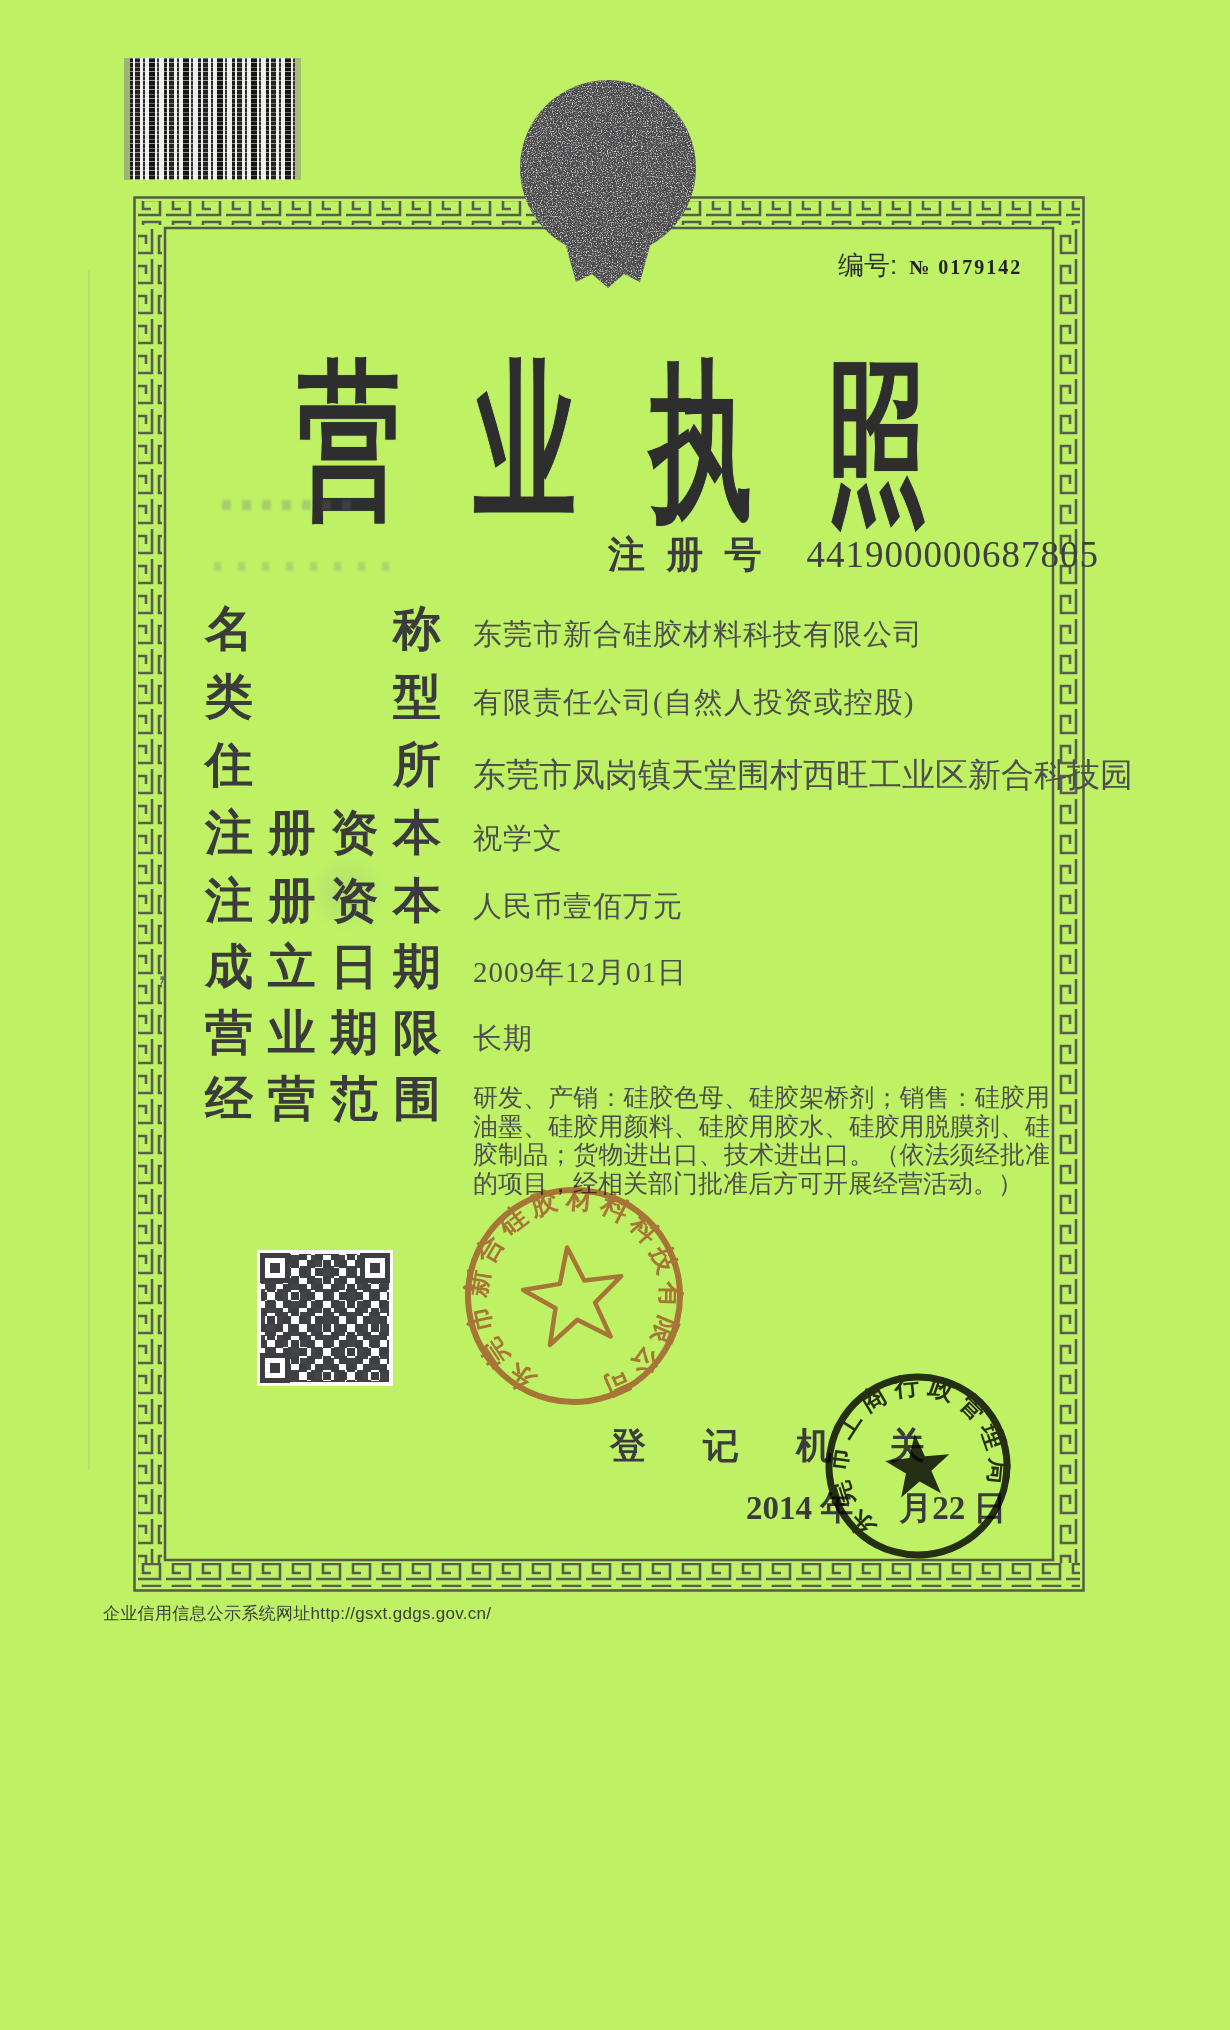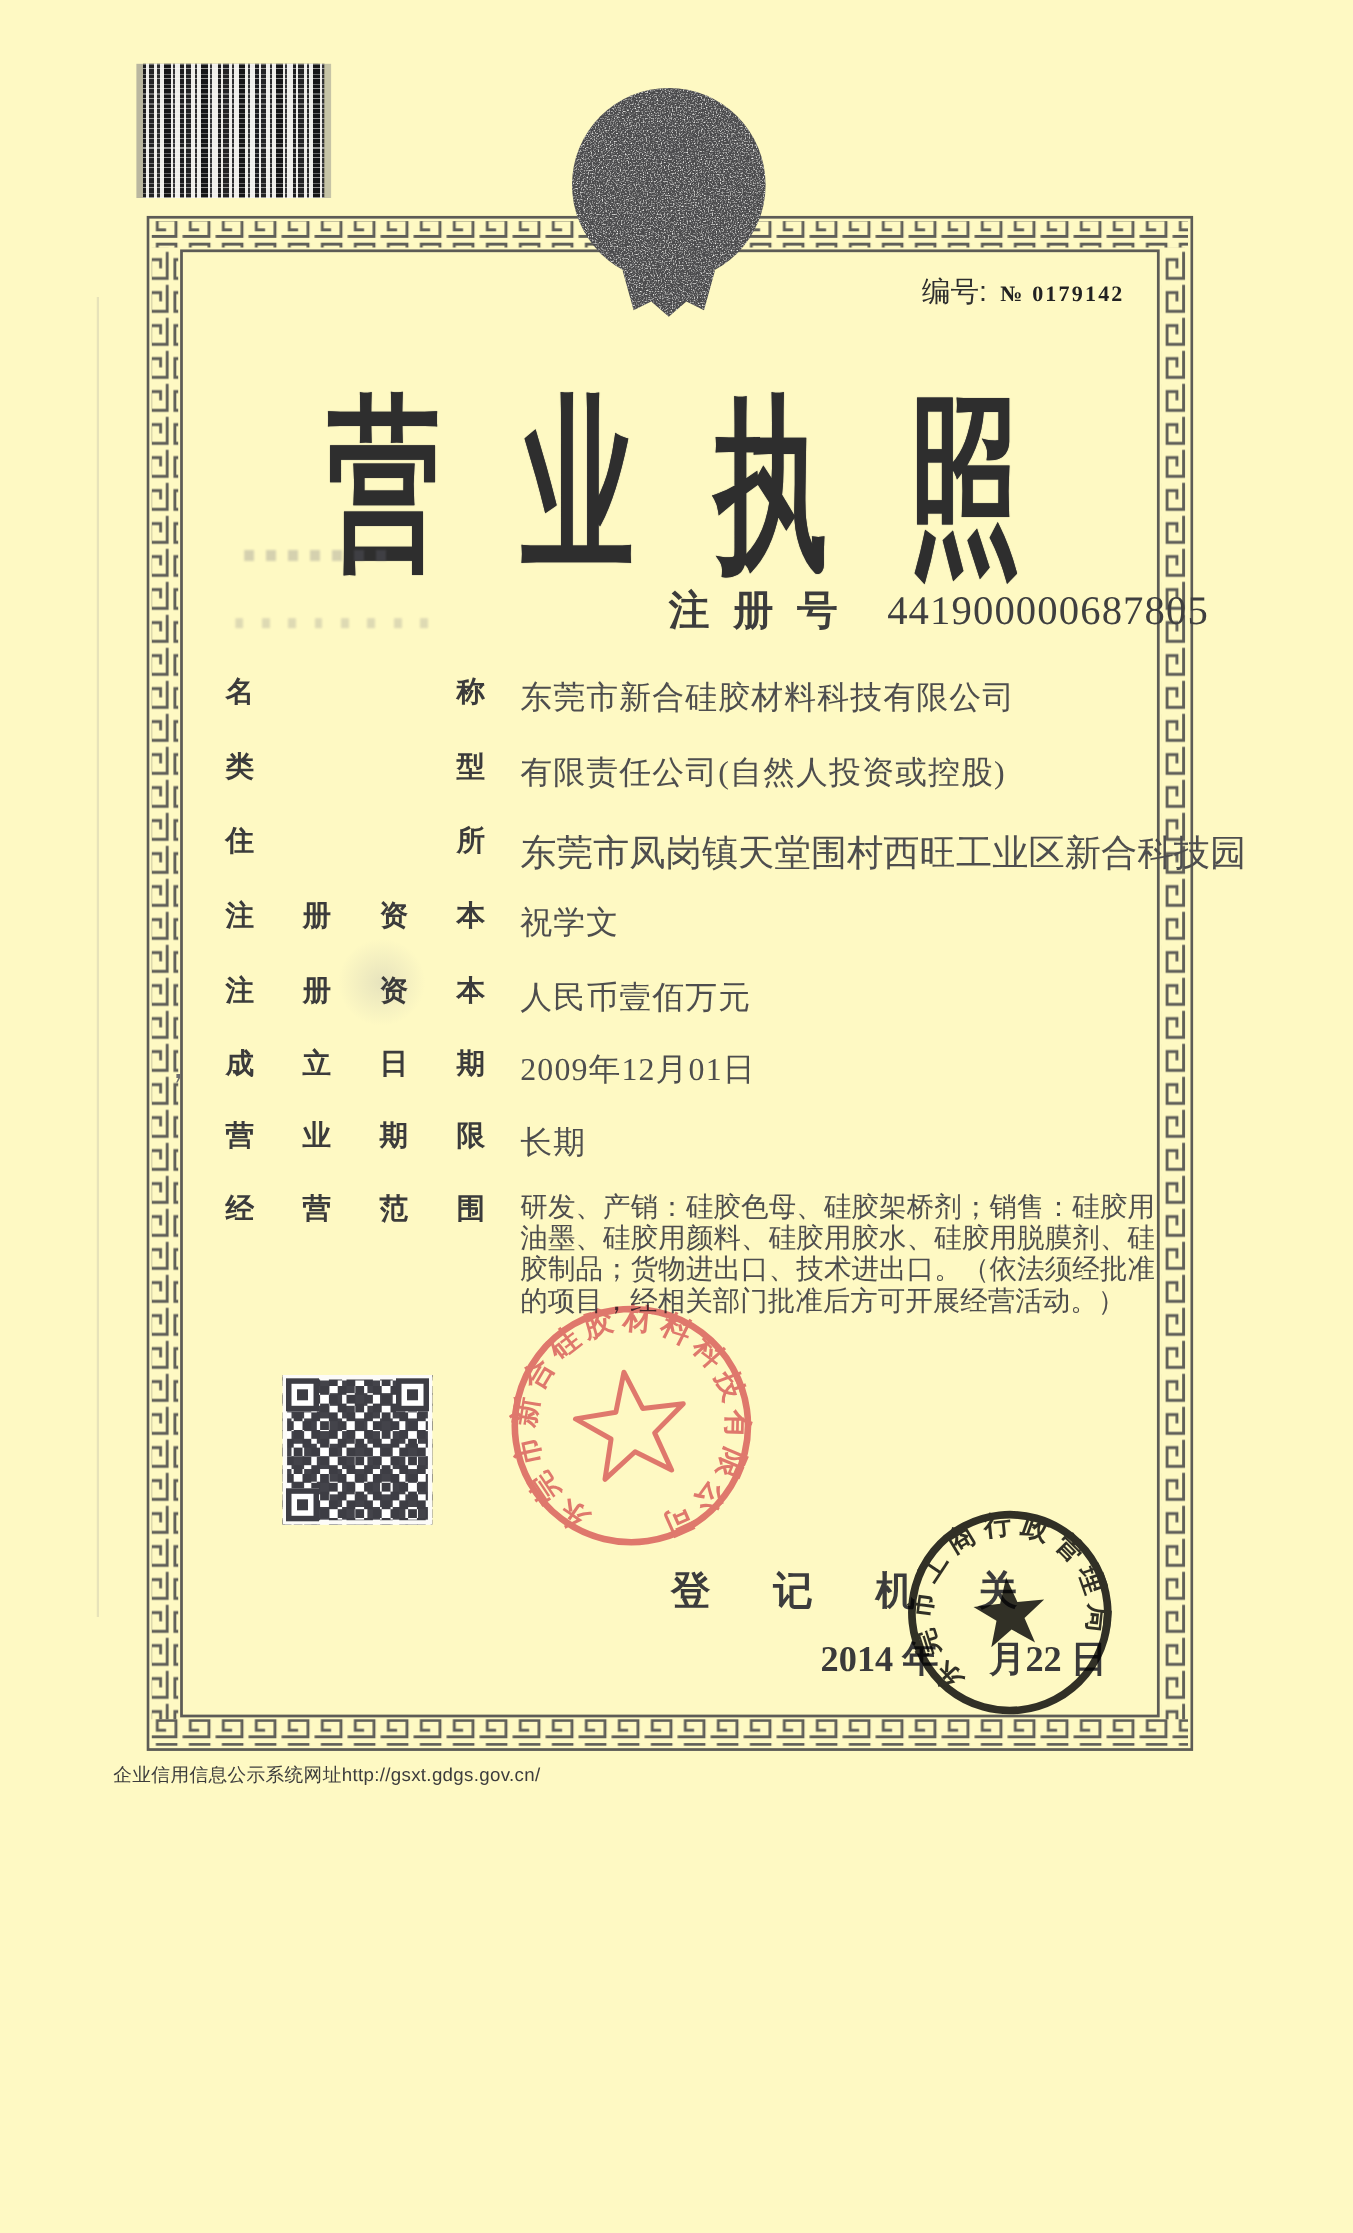--- a/index.html
+++ b/index.html
@@ -1,18 +1,18 @@
 <!DOCTYPE html>
 <html><head>
 <meta charset="utf-8">
 <style>
   html,body{margin:0;padding:0;background:#ffffff;}
   .page{
     position:relative; width:1230px; height:2030px; overflow:hidden;
-    background:#fef9c3;
+    background:#bef264;
     font-family:"Liberation Serif", serif;
     color:#3d3d3d;
   }
   
   .barcode{
     position:absolute; left:130px; top:58px; width:165px; height:122px;
     background-image:
       repeating-linear-gradient(0deg, rgba(252,251,248,.55) 0 1px, rgba(252,251,248,0) 1px 4px, rgba(252,251,248,.35) 4px 5px, rgba(252,251,248,0) 5px 9px),
       repeating-linear-gradient(90deg, #1d1d1f 0 3px, #efeeea 3px 5px, #232325 5px 10px, #efeeea 10px 13px, #2c2c2e 13px 15px, #efeeea 15px 19px, #151517 19px 25px, #efeeea 25px 27px, #333336 27px 29px, #efeeea 29px 34px);
     box-shadow: -6px 0 0 0 rgba(130,130,130,.55), 6px 0 0 0 rgba(130,130,130,.45);
@@ -34,21 +34,21 @@
     transform:scaleX(0.6); transform-origin:left center;
     text-shadow:0 0 1px #3a3a3a;
   }
   
   .regline{position:absolute; left:608px; top:530px; display:flex; gap:39px; align-items:baseline; z-index:2;}
   .regline .lbl{font-size:37px; font-weight:600; letter-spacing:6px; color:#3c3c3c;}
   .regline .num{font-size:37px; letter-spacing:1px; color:#3f3f3f;}
   
   .row{position:absolute; left:205px; display:flex; align-items:flex-start; z-index:2;}
   .row .flabel{
-    width:236px; flex:0 0 236px; font-size:26px; line-height:46px; font-weight:600;
+    width:236px; flex:0 0 236px; font-size:48px; line-height:46px; font-weight:600;
     color:#3b3b3b; text-align:justify; text-align-last:justify;
   }
   .row .fvalue{margin-left:32px; margin-top:9px; font-size:29px; letter-spacing:1px; color:#4e4e4e;}
   .row.addr .fvalue{font-size:33px; letter-spacing:0; margin-top:11px;}
   .row.scope .fvalue{
     width:577px; font-size:25px; line-height:28.5px; letter-spacing:0;
     margin-top:8px; text-align:justify; color:#4e4e4e;
   }
   
   .qr{

